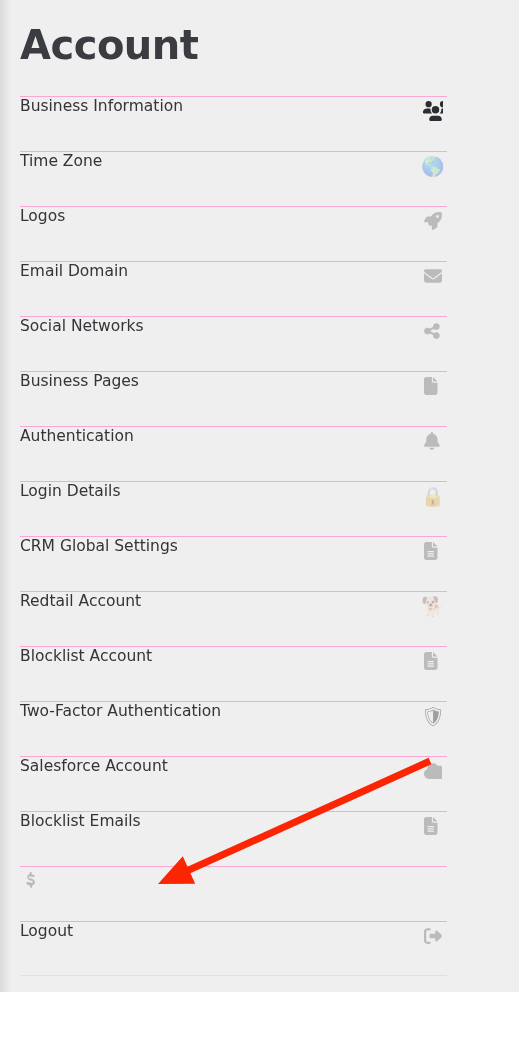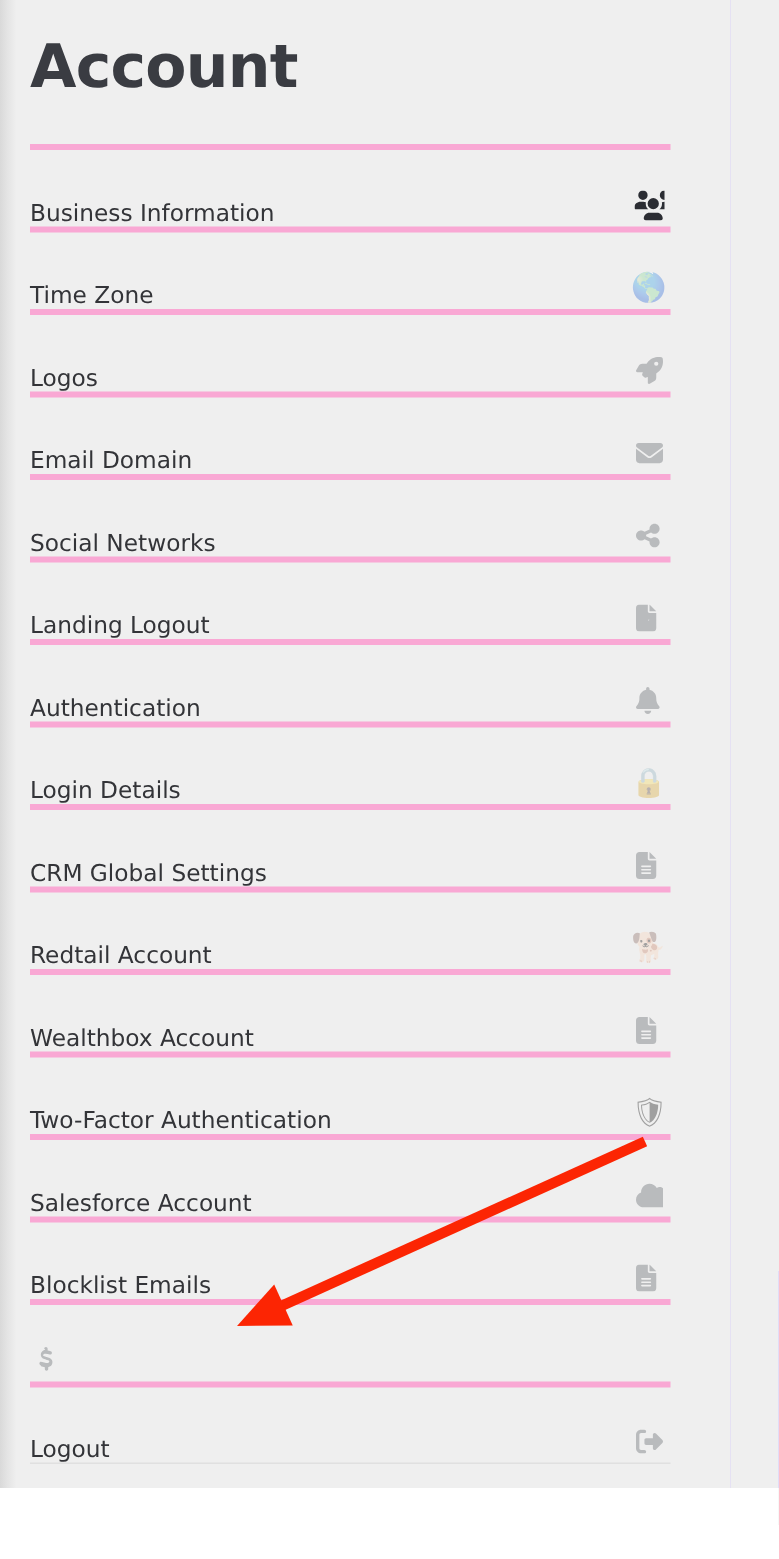--- a/index.html
+++ b/index.html
@@ -73,23 +73,23 @@
   .menu {
     position: absolute;
     left: 20px;
     top: 96px;
     width: 427px;
   }
 
   .menu-row {
     position: relative;
     height: 55px;
-    border-top: 4px solid #f9a8d4;
+    border-top: 1px solid #f9a8d4;
     display: flex;
-    align-items: flex-end;
+    align-items: flex-start;
     justify-content: space-between;
     box-sizing: border-box;
   }
   .menu-row:last-child {
     border-bottom: 1px solid #e0e0e0;
   }
 
   .menu-label {
     font-size: 15.5px;
     color: #333438;
@@ -170,21 +170,21 @@
       </div>
       <div class="menu-row">
         <span class="menu-label">Social Networks</span>
         <span class="menu-icon">
           <svg width="18" height="18" viewBox="0 0 512 512" fill="#b9bbbd">
             <path d="M352 224c53 0 96-43 96-96s-43-96-96-96s-96 43-96 96c0 4 .2 8 .7 11.9l-94.1 47C145.4 170.2 121.9 160 96 160c-53 0-96 43-96 96s43 96 96 96c25.9 0 49.4-10.2 66.6-26.9l94.1 47c-.5 3.9-.7 7.8-.7 11.9c0 53 43 96 96 96s96-43 96-96s-43-96-96-96c-25.9 0-49.4 10.2-66.6 26.9l-94.1-47c.5-3.9 .7-7.8 .7-11.9s-.2-8-.7-11.9l94.1-47C302.6 213.8 326.1 224 352 224z"></path>
           </svg>
         </span>
       </div>
       <div class="menu-row">
-        <span class="menu-label">Landing Logout</span>
+        <span class="menu-label">Business Pages</span>
         <span class="menu-icon">
           <svg width="18" height="18" viewBox="0 0 512 512" fill="#b9bbbd">
             <path d="M0 64C0 28.7 28.7 0 64 0L224 0l0 128c0 17.7 14.3 32 32 32l128 0 0 288c0 35.3-28.7 64-64 64L64 512c-35.3 0-64-28.7-64-64L0 64zm384 64l-128 0L256 0 384 128zM64 256a32 32 0 1 1 64 0 32 32 0 1 1 -64 0zm152 32c5.3 0 10.2 2.6 13.2 6.9l88 128c3.4 4.9 3.7 11.3 1 16.5s-8.2 8.6-14.2 8.6l-88 0-40 0-48 0c-5.8 0-11.1-3.1-13.9-8.1s-2.8-11.2 .2-16.1l48-80c2.9-4.8 8.1-7.8 13.7-7.8s10.8 2.9 13.7 7.8l12.8 21.4 48.3-70.2c3-4.3 7.9-6.9 13.2-6.9z"></path>
           </svg>
         </span>
       </div>
       <div class="menu-row">
         <span class="menu-label">Authentication</span>
         <span class="menu-icon">
           <svg width="18" height="18" viewBox="0 0 512 512" fill="#b9bbbd">
@@ -206,21 +206,21 @@
           </svg>
         </span>
       </div>
       <div class="menu-row">
         <span class="menu-label">Redtail Account</span>
         <span class="menu-icon">
           <span class="emoji">🐕</span>
         </span>
       </div>
       <div class="menu-row">
-        <span class="menu-label">Wealthbox Account</span>
+        <span class="menu-label">Blocklist Account</span>
         <span class="menu-icon">
           <svg width="18" height="18" viewBox="0 0 512 512" fill="#b9bbbd">
             <path d="M64 0C28.7 0 0 28.7 0 64L0 448c0 35.3 28.7 64 64 64l256 0c35.3 0 64-28.7 64-64l0-288-128 0c-17.7 0-32-14.3-32-32L224 0 64 0zM256 0l0 128 128 0L256 0zM112 256l160 0c8.8 0 16 7.2 16 16s-7.2 16-16 16l-160 0c-8.8 0-16-7.2-16-16s7.2-16 16-16zm0 64l160 0c8.8 0 16 7.2 16 16s-7.2 16-16 16l-160 0c-8.8 0-16-7.2-16-16s7.2-16 16-16zm0 64l160 0c8.8 0 16 7.2 16 16s-7.2 16-16 16l-160 0c-8.8 0-16-7.2-16-16s7.2-16 16-16z"></path>
           </svg>
         </span>
       </div>
       <div class="menu-row">
         <span class="menu-label">Two-Factor Authentication</span>
         <span class="menu-icon">
           <span class="emoji">🛡</span>

